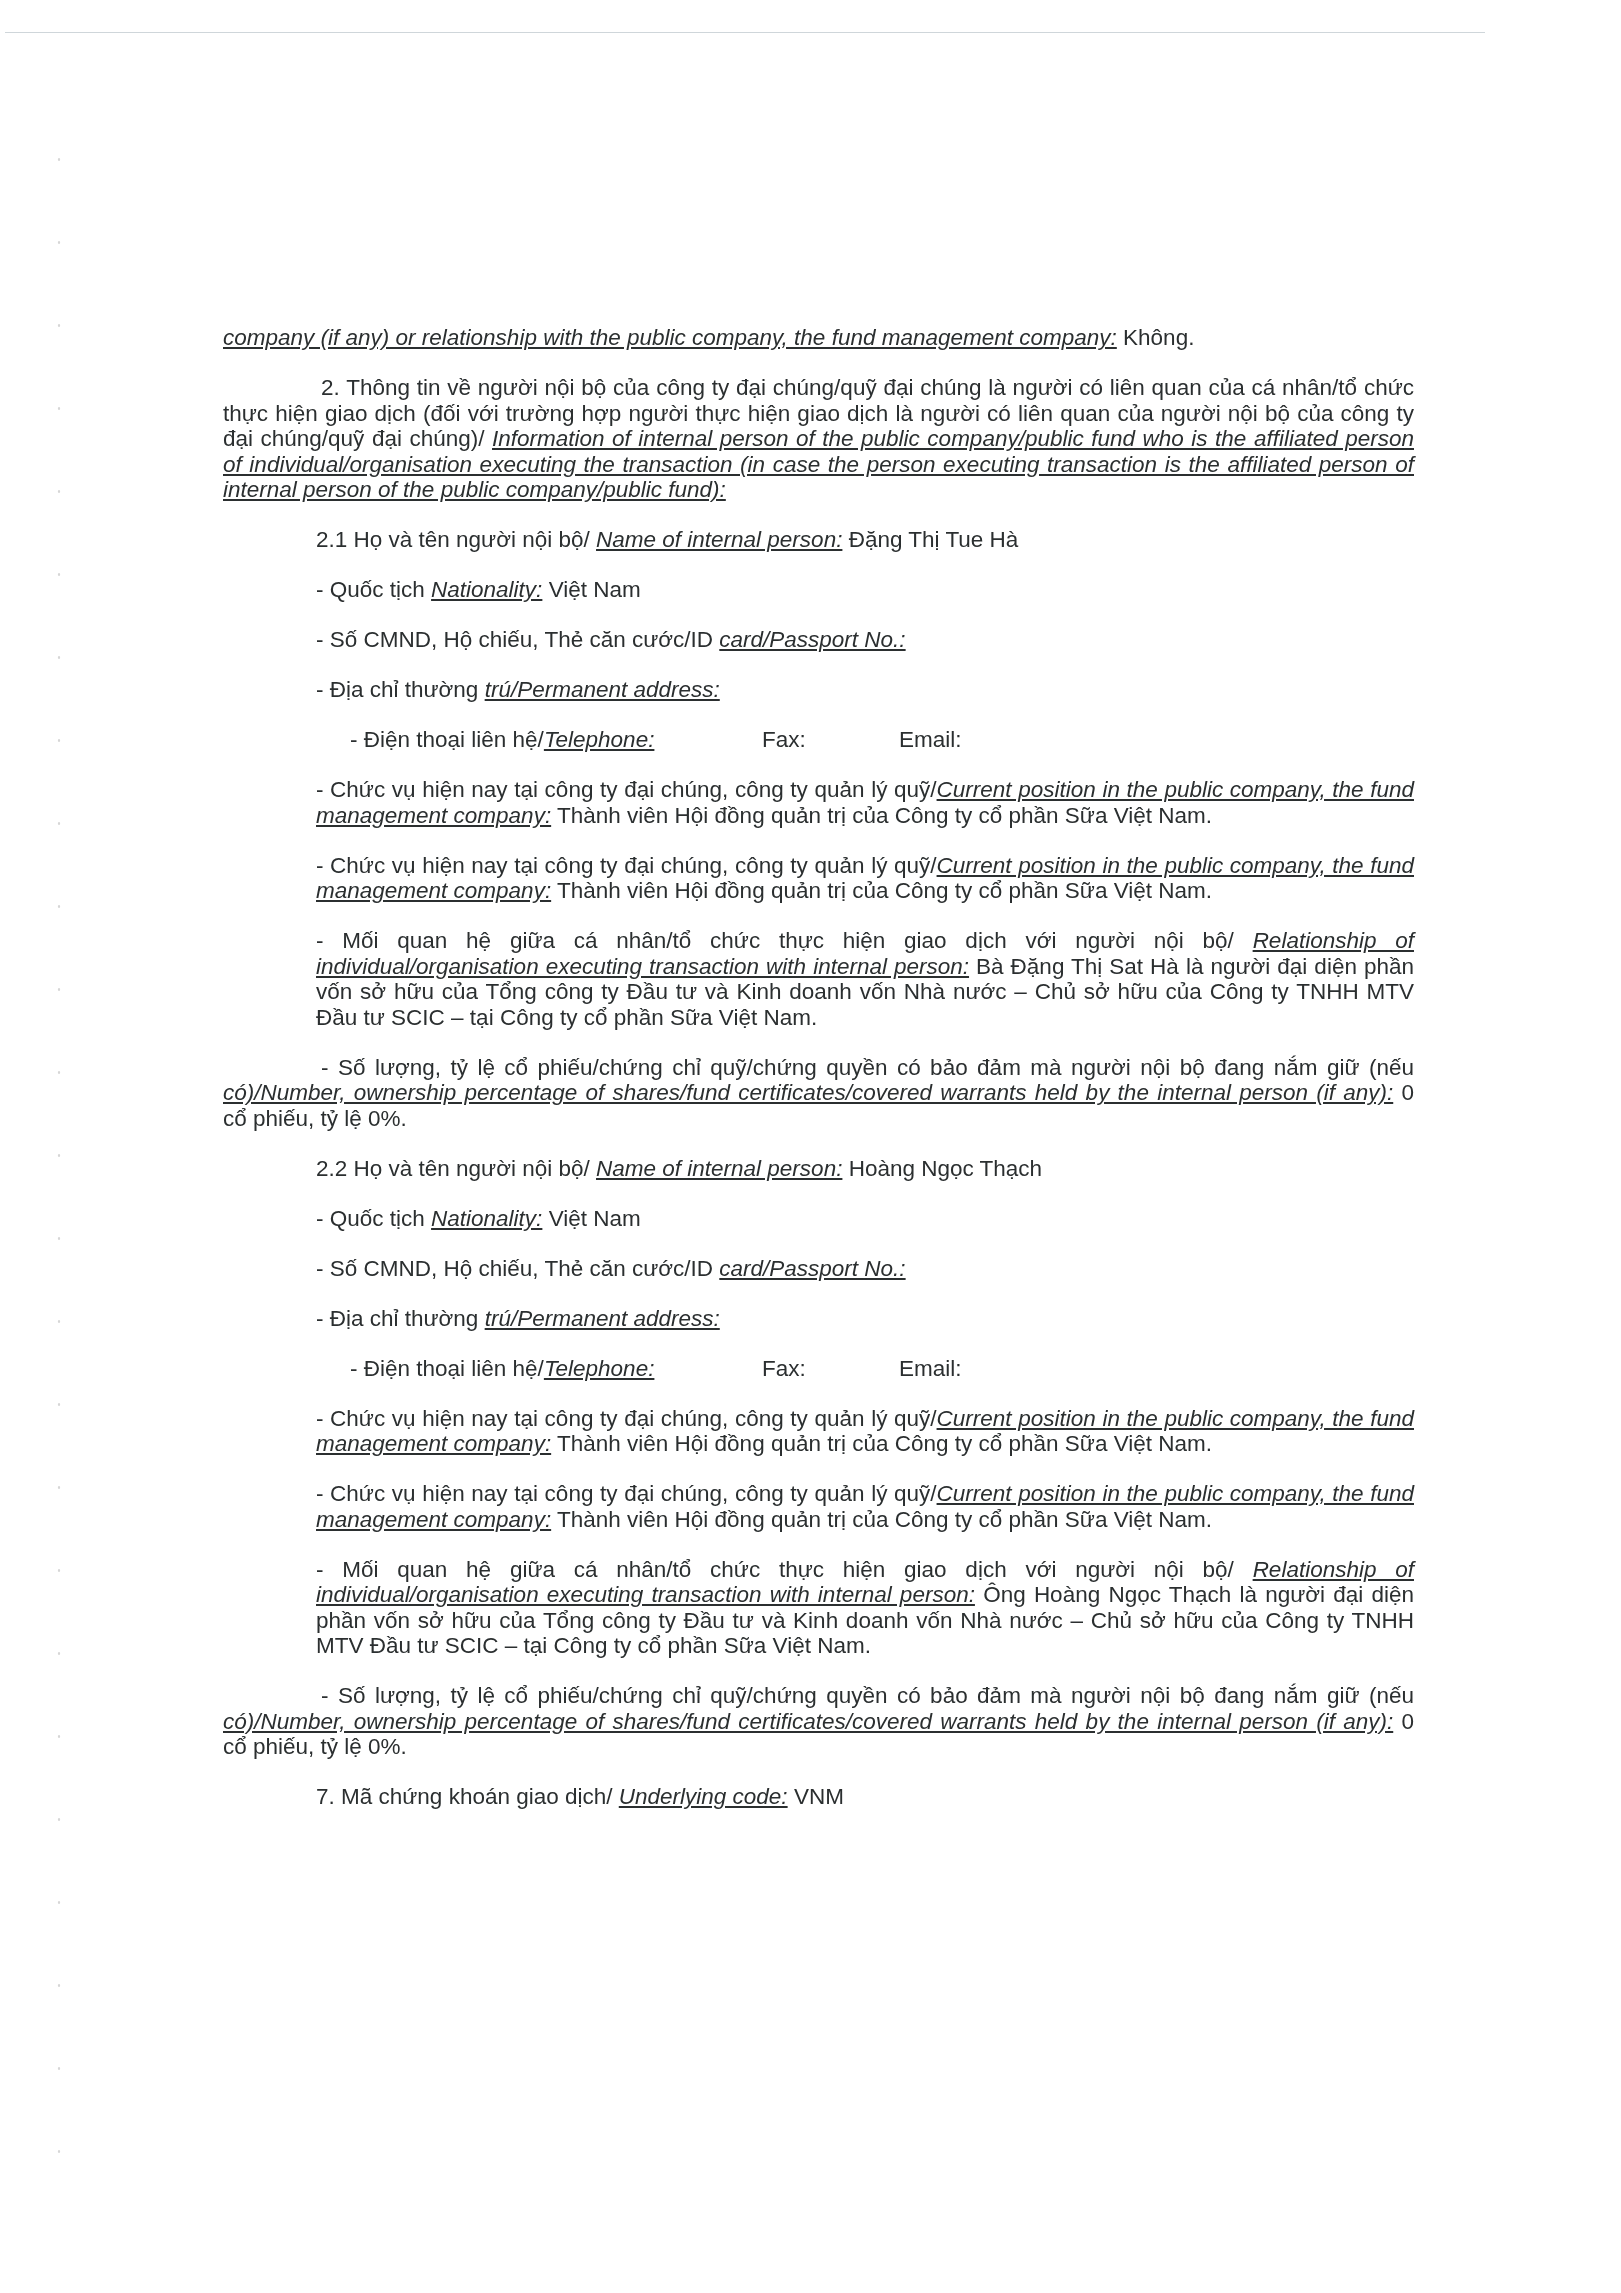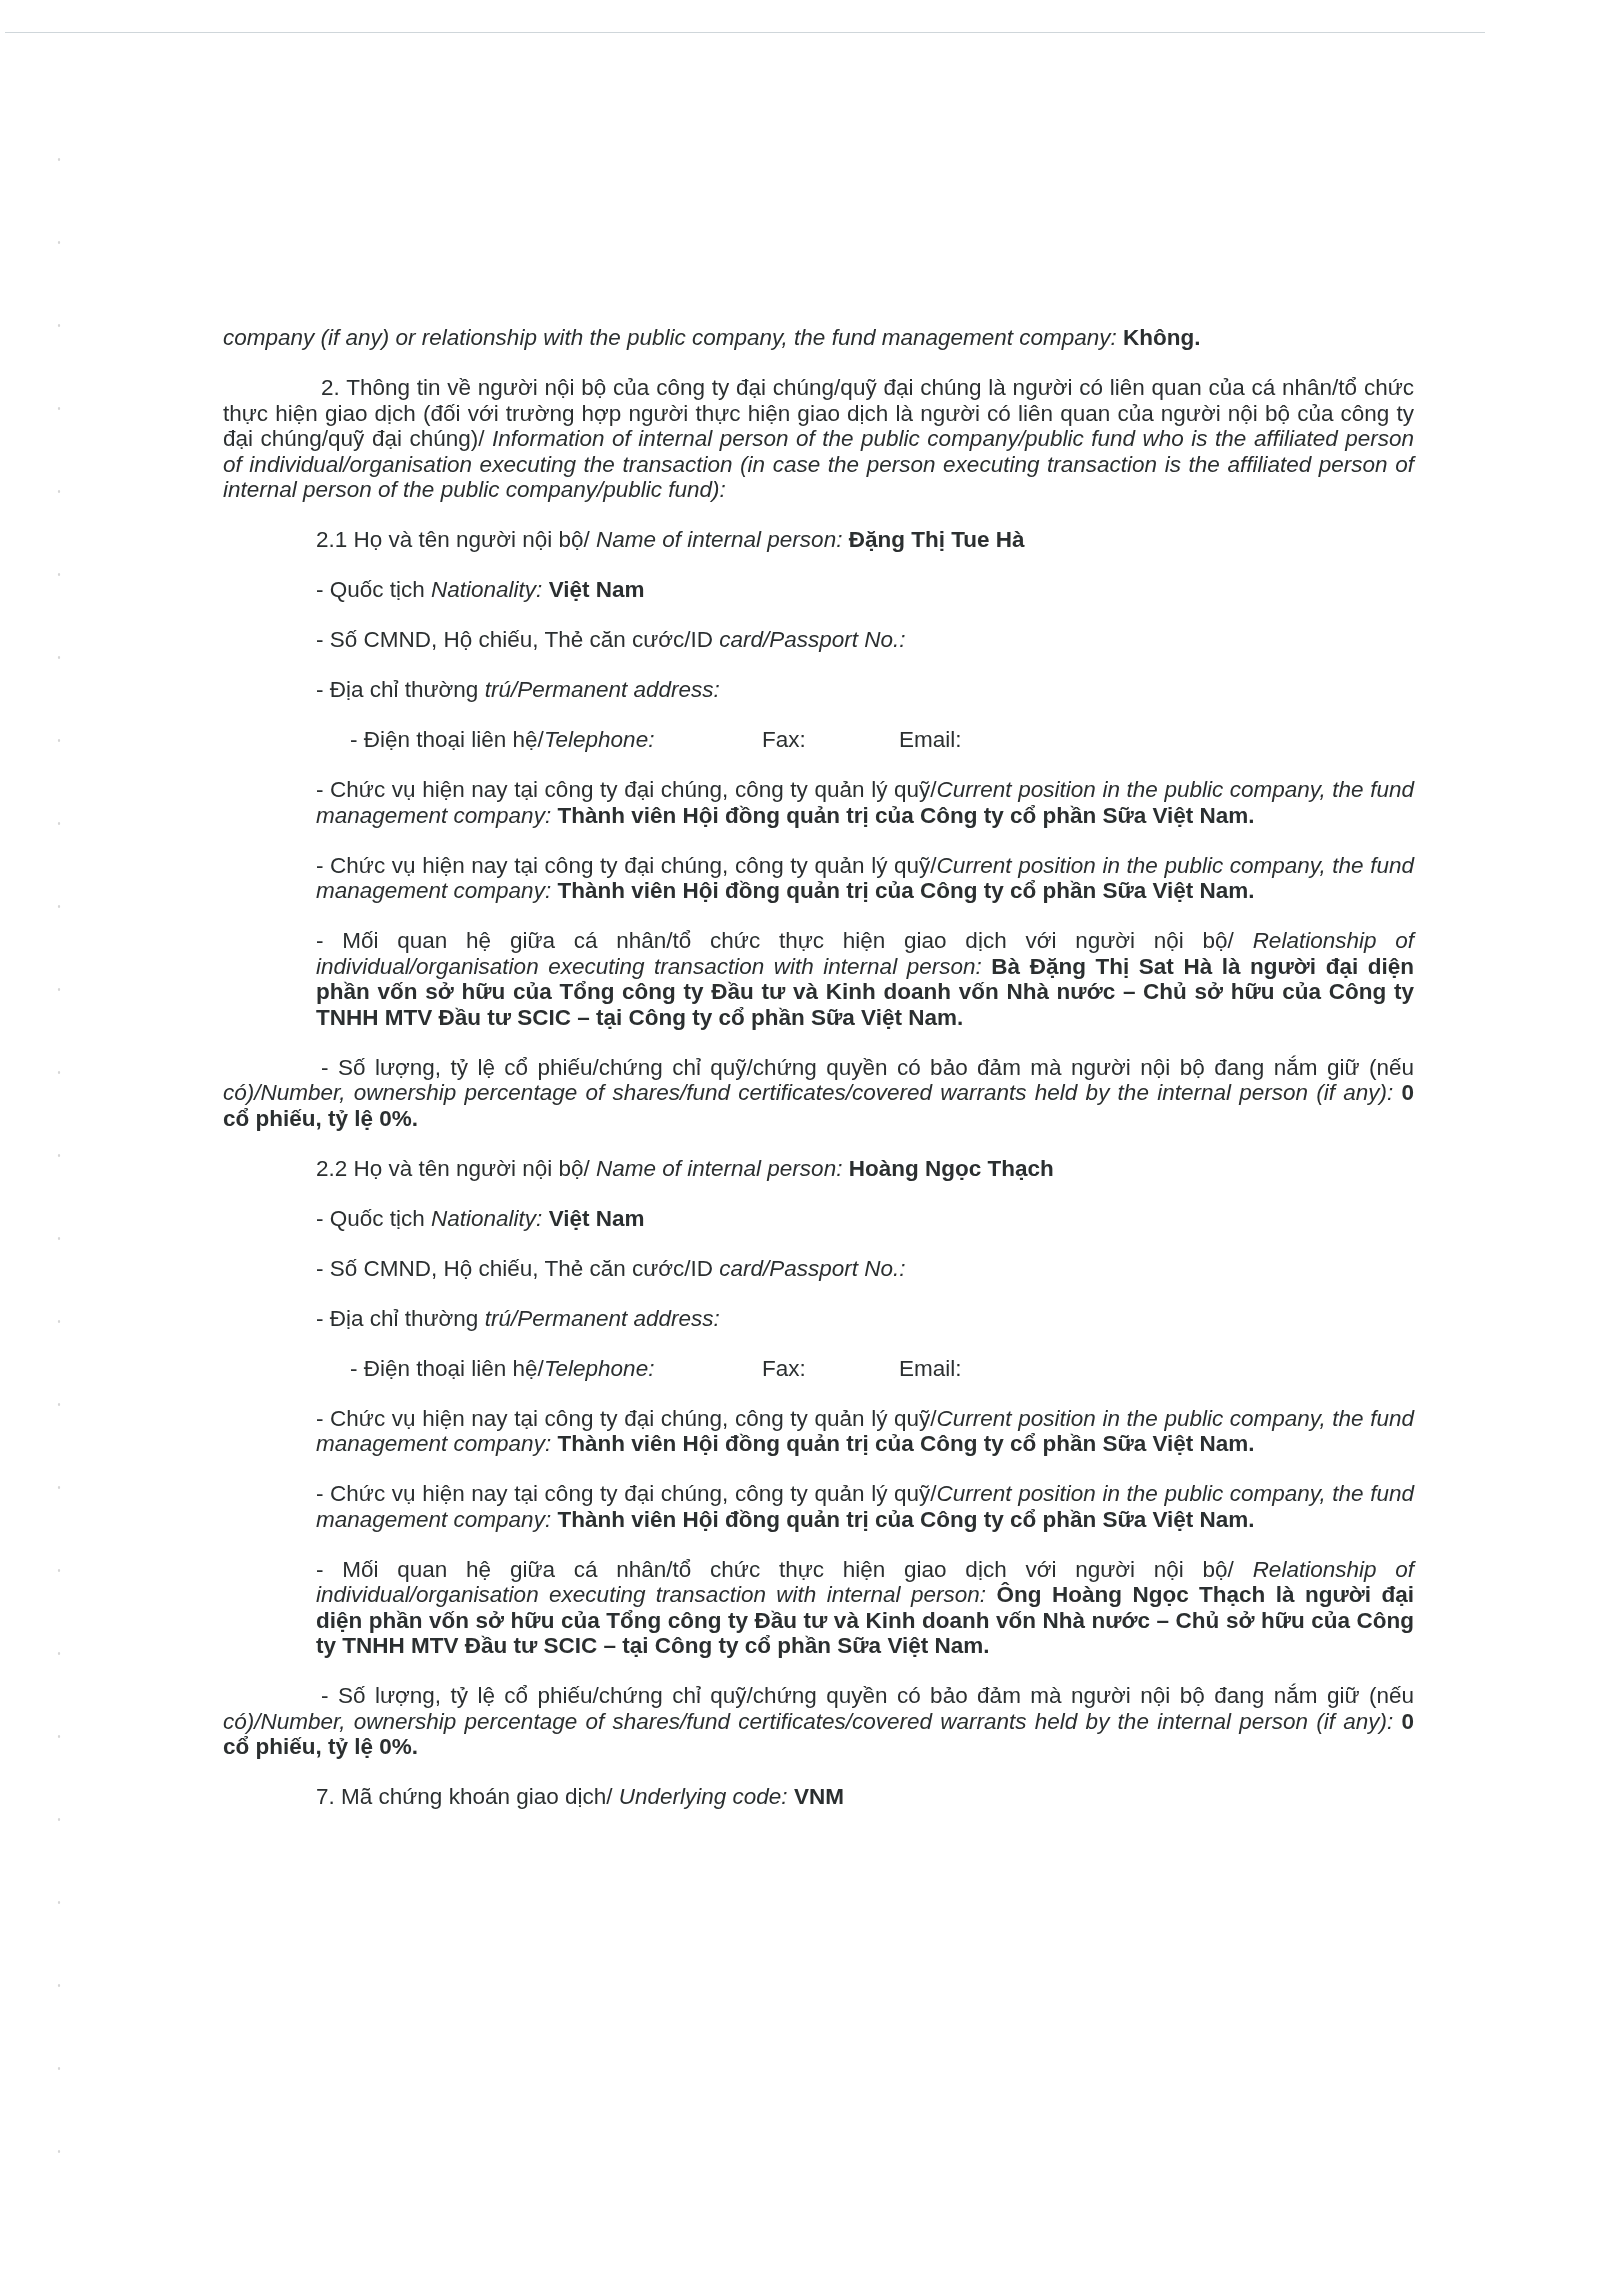--- a/index.html
+++ b/index.html
@@ -8,22 +8,22 @@
   .topline { position: absolute; left: 4.9px; top: 32px; width: 1480px; height: 1px; background: #cfd6da; }
   .edge-dots { position: absolute; left: 49px; top: 118px; width: 19.6px; height: 2058px;
                background-image: radial-gradient(circle, #bbb 1px, transparent 1.5px);
                background-size: 19.6px 83px; opacity: 0.6; }
   .page { position: absolute; left: 223px; top: 325px; width: 1191px; font-size: 22.5px; line-height: 25.5px; }
   .p { text-align: justify; margin: 0; }
   .gap { margin-bottom: 24.5px; }
   .ind { text-indent: 98px; }
   .sub { padding-left: 93px; }
   .sub2 { padding-left: 86px; }
-  i, .it { font-style: italic; }
-  b, .bd { font-weight: bold; margin-top: 44px; }
+  i, .it { font-style: italic; text-decoration: underline; }
+  b, .bd { font-weight: normal; margin-top: 44px; }
   .contact span { display: inline-block; }
   .contact .tel { width: 412px; margin-left: 41px; }
   .contact .fax { width: 137px; }
 </style>
 </head>
 <body>
 
 <div class="topline"></div>
 <div class="edge-dots"></div>
 

